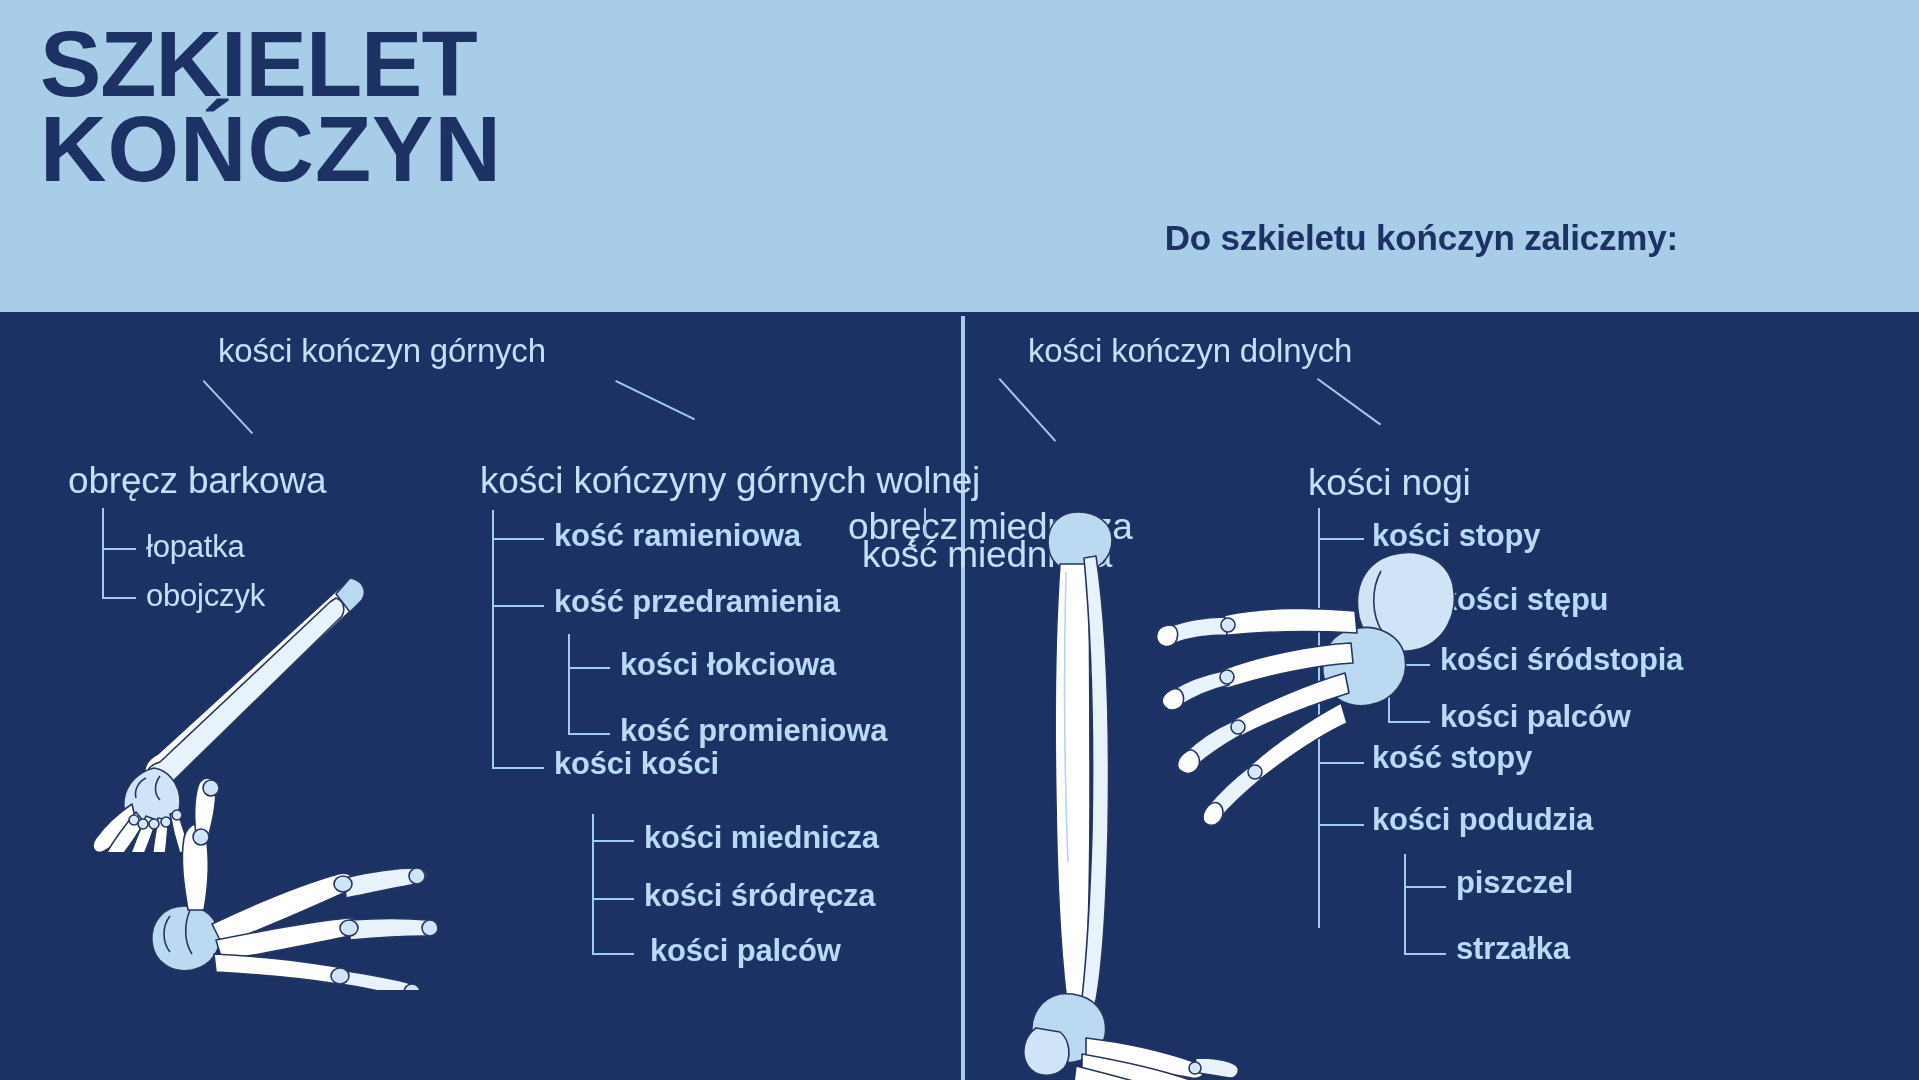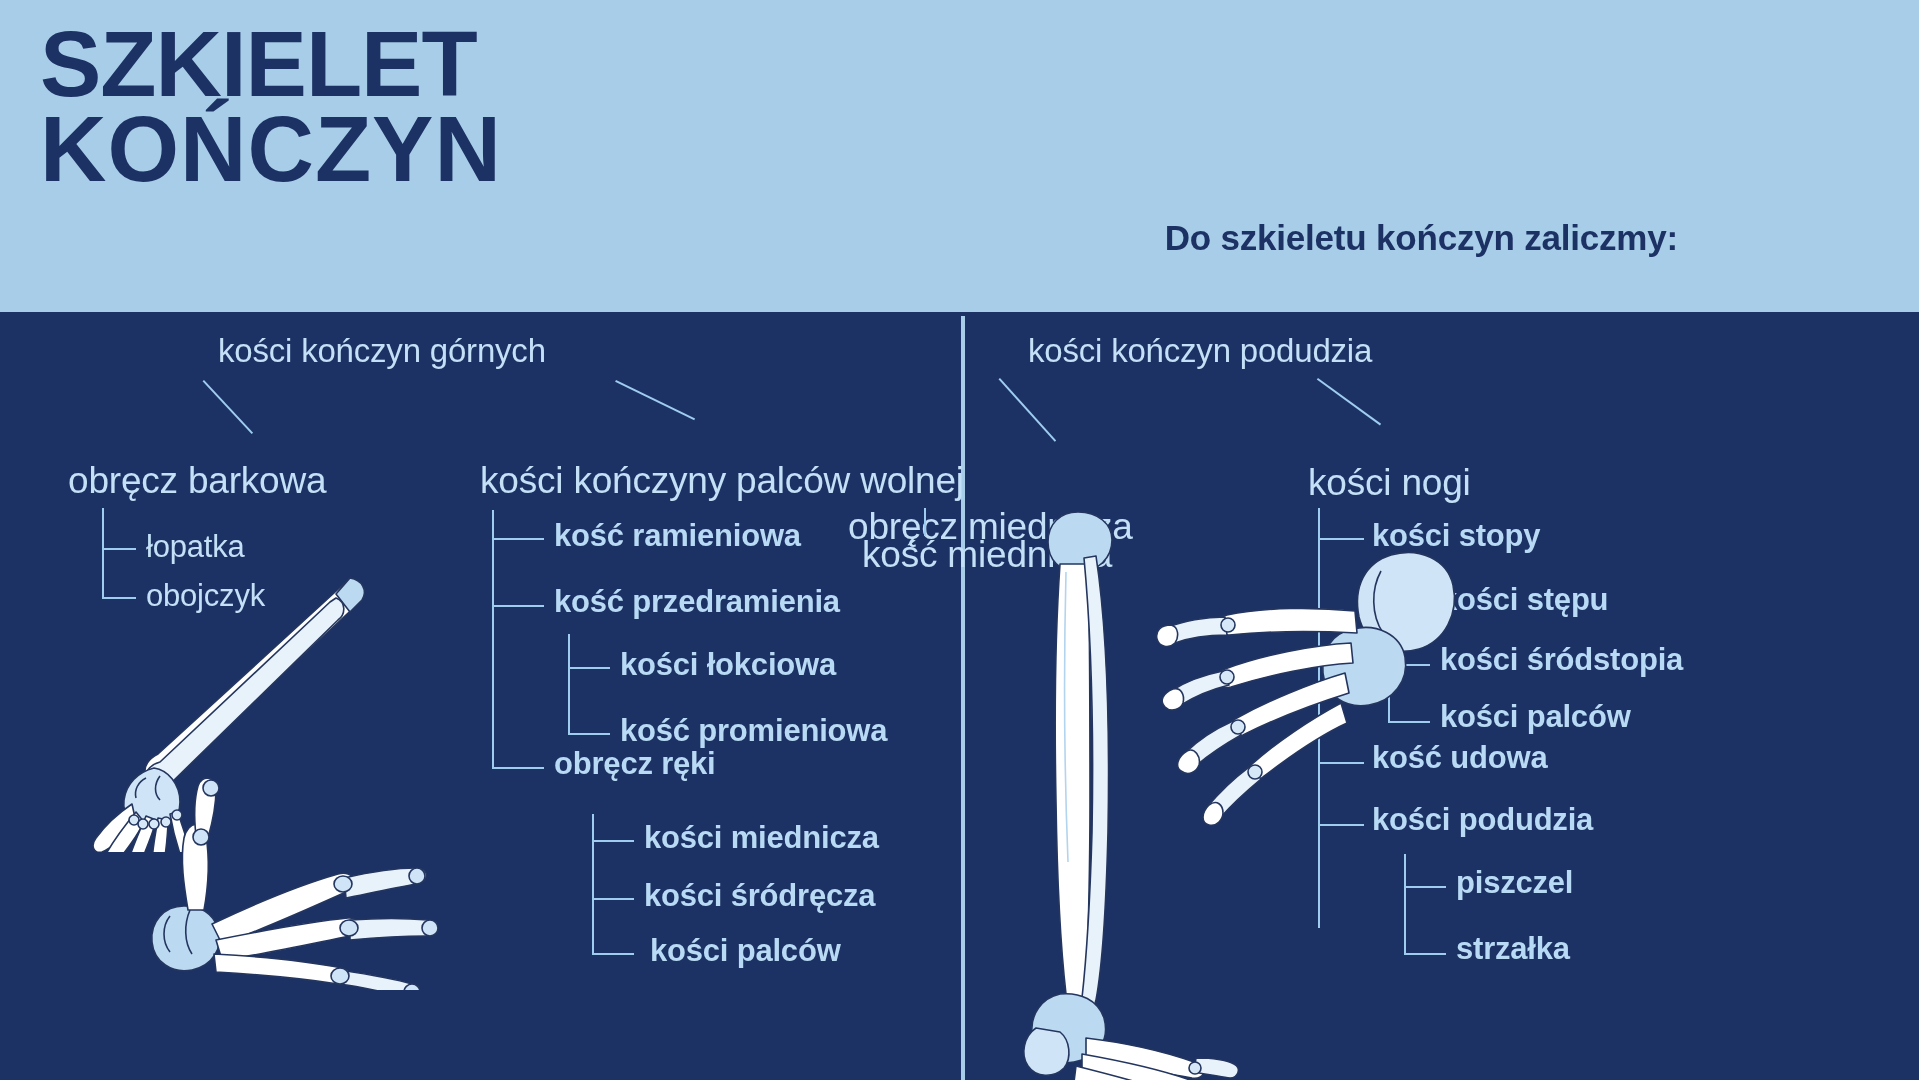--- a/index.html
+++ b/index.html
@@ -119,30 +119,30 @@
 
       <div class="lbl lvl1" style="left:68px; top:148px;">obręcz barkowa</div>
 
       <div class="vline" style="left:102px; top:196px; height:90px;"></div>
       <div class="hline" style="left:102px; top:236px; width:34px;"></div>
       <div class="hline" style="left:102px; top:285px; width:34px;"></div>
 
       <div class="lbl lvl2n" style="left:146px; top:217px;">łopatka</div>
       <div class="lbl lvl2n" style="left:146px; top:266px;">obojczyk</div>
 
-      <div class="lbl lvl1" style="left:480px; top:148px;">kości kończyny palców wolnej</div>
+      <div class="lbl lvl1" style="left:480px; top:148px;">kości kończyny górnych wolnej</div>
 
       <div class="vline" style="left:492px; top:198px; height:258px;"></div>
       <div class="hline" style="left:492px; top:226px; width:52px;"></div>
       <div class="hline" style="left:492px; top:293px; width:52px;"></div>
       <div class="hline" style="left:492px; top:455px; width:52px;"></div>
 
       <div class="lbl lvl2" style="left:554px; top:206px;">kość ramieniowa</div>
       <div class="lbl lvl2" style="left:554px; top:272px;">kość przedramienia</div>
-      <div class="lbl lvl2" style="left:554px; top:434px;">obręcz ręki</div>
+      <div class="lbl lvl2" style="left:554px; top:434px;">kości kości</div>
 
       <div class="vline" style="left:568px; top:322px; height:100px;"></div>
       <div class="hline" style="left:568px; top:355px; width:42px;"></div>
       <div class="hline" style="left:568px; top:421px; width:42px;"></div>
 
       <div class="lbl lvl2" style="left:620px; top:335px;">kości łokciowa</div>
       <div class="lbl lvl2" style="left:620px; top:401px;">kość promieniowa</div>
 
       <div class="vline" style="left:592px; top:502px; height:140px;"></div>
       <div class="hline" style="left:592px; top:528px; width:42px;"></div>
@@ -215,38 +215,38 @@
               <ellipse cx="61" cy="127" rx="8" ry="8"></ellipse>
               <ellipse cx="71" cy="78" rx="8" ry="8"></ellipse>
             </g>
           </g>
         </svg>
       </div>
     </div>
 
     <div>
 
-      <div class="lbl lvl0" style="left:1028px; top:20px;">kości kończyn podudzia</div>
+      <div class="lbl lvl0" style="left:1028px; top:20px;">kości kończyn dolnych</div>
 
       <div class="diag" style="left:1000px; top:66px; width:84px; transform: rotate(48deg) scaleX(1);"></div>
       <div class="diag" style="left:1318px; top:66px; width:78px; transform: rotate(36deg);"></div>
 
       <div class="lbl lvl1" style="left:848px; top:150px;margin-top:44px;">obręcz miednicza</div>
       <div class="vline" style="left:924px; top:196px; height:28px;"></div>
       <div class="lbl lvl1" style="left:862px; top:222px;">kość miednicza</div>
 
       <div class="lbl lvl1" style="left:1308px; top:150px;">kości nogi</div>
 
       <div class="vline" style="left:1318px; top:196px; height:420px;"></div>
       <div class="hline" style="left:1318px; top:226px; width:46px;"></div>
       <div class="hline" style="left:1318px; top:450px; width:46px;"></div>
       <div class="hline" style="left:1318px; top:512px; width:46px;"></div>
 
       <div class="lbl lvl2" style="left:1372px; top:206px;">kości stopy</div>
-      <div class="lbl lvl2" style="left:1372px; top:428px;">kość udowa</div>
+      <div class="lbl lvl2" style="left:1372px; top:428px;">kość stopy</div>
       <div class="lbl lvl2" style="left:1372px; top:490px;">kości podudzia</div>
 
       <div class="vline" style="left:1388px; top:258px; height:152px;"></div>
       <div class="hline" style="left:1388px; top:292px; width:42px;"></div>
       <div class="hline" style="left:1388px; top:352px; width:42px;"></div>
       <div class="hline" style="left:1388px; top:409px; width:42px;"></div>
 
       <div class="lbl lvl2" style="left:1440px; top:270px;">kości stępu</div>
       <div class="lbl lvl2" style="left:1440px; top:330px;">kości  śródstopia</div>
       <div class="lbl lvl2" style="left:1440px; top:387px;">kości palców</div>

